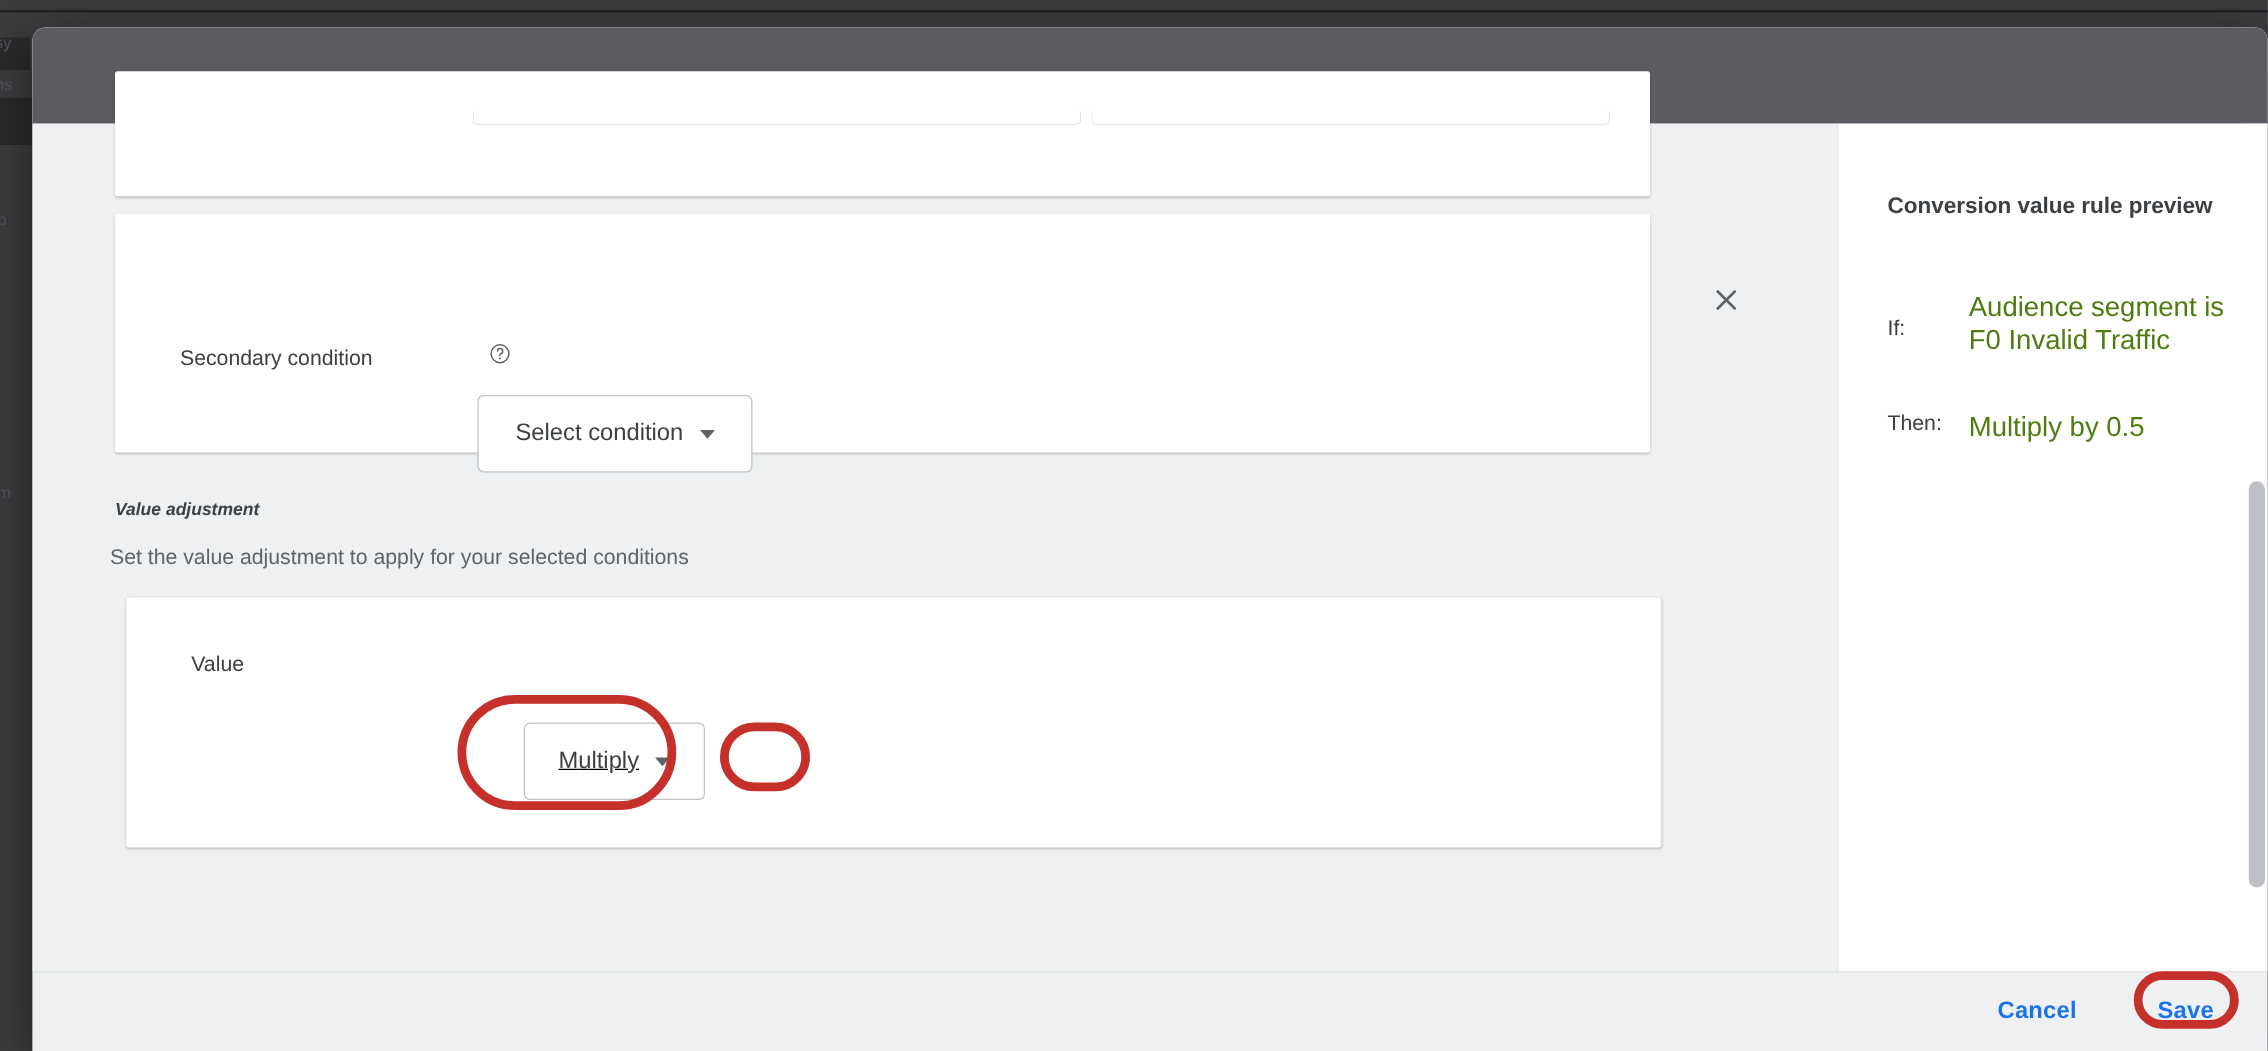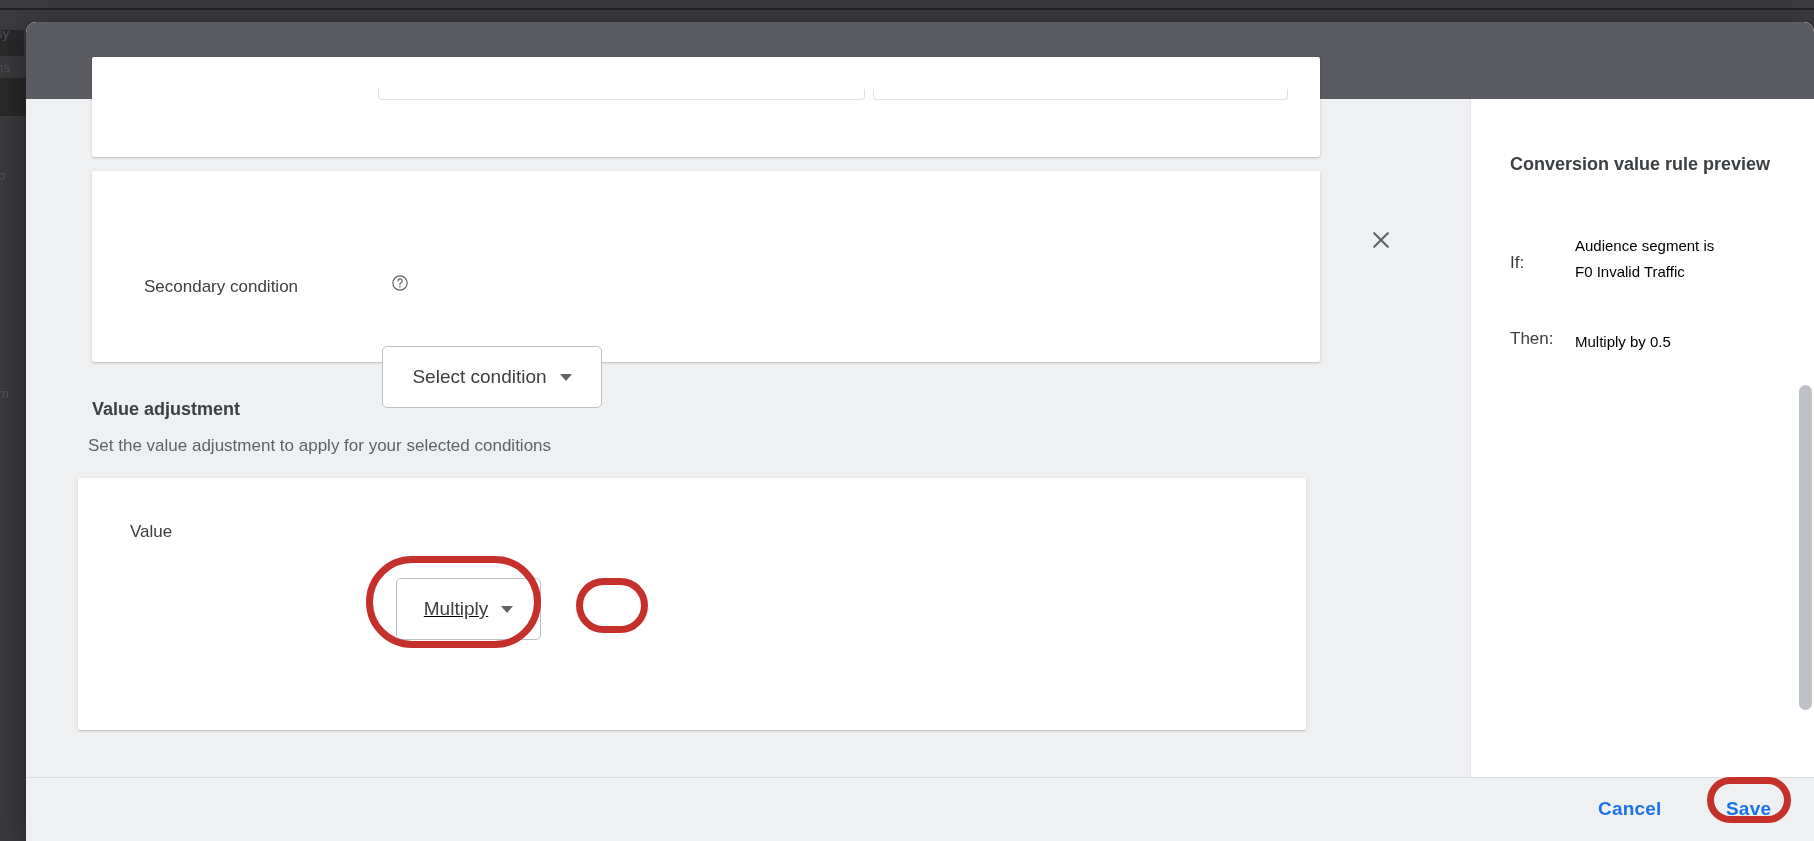--- a/index.html
+++ b/index.html
@@ -112,24 +112,24 @@
     height: 10px;
     background: #fff;
   }
   .card-secondary {
     left: 66px;
     top: 72px;
     width: 1228px;
     height: 191px;
   }
   .card-value {
-    left: 52px;
+    left: 75px;
     top: 379px;
     width: 1228px;
-    height: 252px;
+    height: 200px;
   }
 
   .row-label {
     position: absolute;
     color: #3c4043;
     font-size: 17px;
   }
   .row-prompt {
     position: absolute;
     color: #3c4043;
@@ -194,47 +194,48 @@
   .text-input .val {
     color: #3c4043;
     font-size: 19px;
     padding-left: 24px;
   }
 
   
   .section-title {
     position: absolute;
     color: #3c4043;
+    font-size: 14px;
+    font-weight: bold;
+    font-style: italic;
+  }
+  .section-sub {
+    position: absolute;
+    color: #5f6368;
+    font-size: 17px;
+  }
+
+  
+  .preview-title {
+    position: absolute;
+    left: 39px;
+    top: 55px;
+    color: #3c4043;
     font-size: 18px;
     font-weight: bold;
   }
-  .section-sub {
-    position: absolute;
-    color: #5f6368;
+  .pv-key {
+    position: absolute;
+    color: #3c4043;
     font-size: 17px;
   }
-
-  
-  .preview-title {
-    position: absolute;
-    left: 39px;
-    top: 55px;
-    color: #3c4043;
-    font-size: 18px;
-    font-weight: bold;
-  }
-  .pv-key {
-    position: absolute;
-    color: #3c4043;
-    font-size: 17px;
-  }
   .pv-val {
     position: absolute;
-    color: #000000;
-    font-size: 15px;
+    color: #4d7c0f;
+    font-size: 22px;
     line-height: 26px;
     white-space: pre-line;
   }
 
   
   .dialog-footer {
     position: absolute;
     left: 0;
     top: 755px;
     width: 100%;
@@ -316,21 +317,21 @@
                 <circle cx="11.9" cy="17" r="1.05" fill="#5f6368"></circle>
               </svg></span>
         </div>
 
         <div class="close-btn" style="left:1268px;top:48px;">
           <svg width="24" height="24" viewBox="0 0 24 24">
               <path d="M5.2 5.2 18.8 18.8 M18.8 5.2 5.2 18.8" stroke="#5f6368" stroke-width="2.1" stroke-linecap="round"></path>
             </svg>
         </div>
 
-        <div class="dropdown" style="left:290px;top:145px;width:220px;height:62px;margin-top:30px;">
+        <div class="dropdown" style="left:290px;top:145px;width:220px;height:62px;">
           <span class="dd-label">Select condition</span>
           <span class="caret"></span>
         </div>
       </div>
 
       <div class="section-title" style="left:66px;top:300px;">Value adjustment</div>
       <div class="section-sub" style="left:62px;top:337px;">Set the value adjustment to apply for your selected conditions</div>
 
       <div class="card card-value">
         <div class="row-label" style="left:52px;top:44px;">Value</div>

